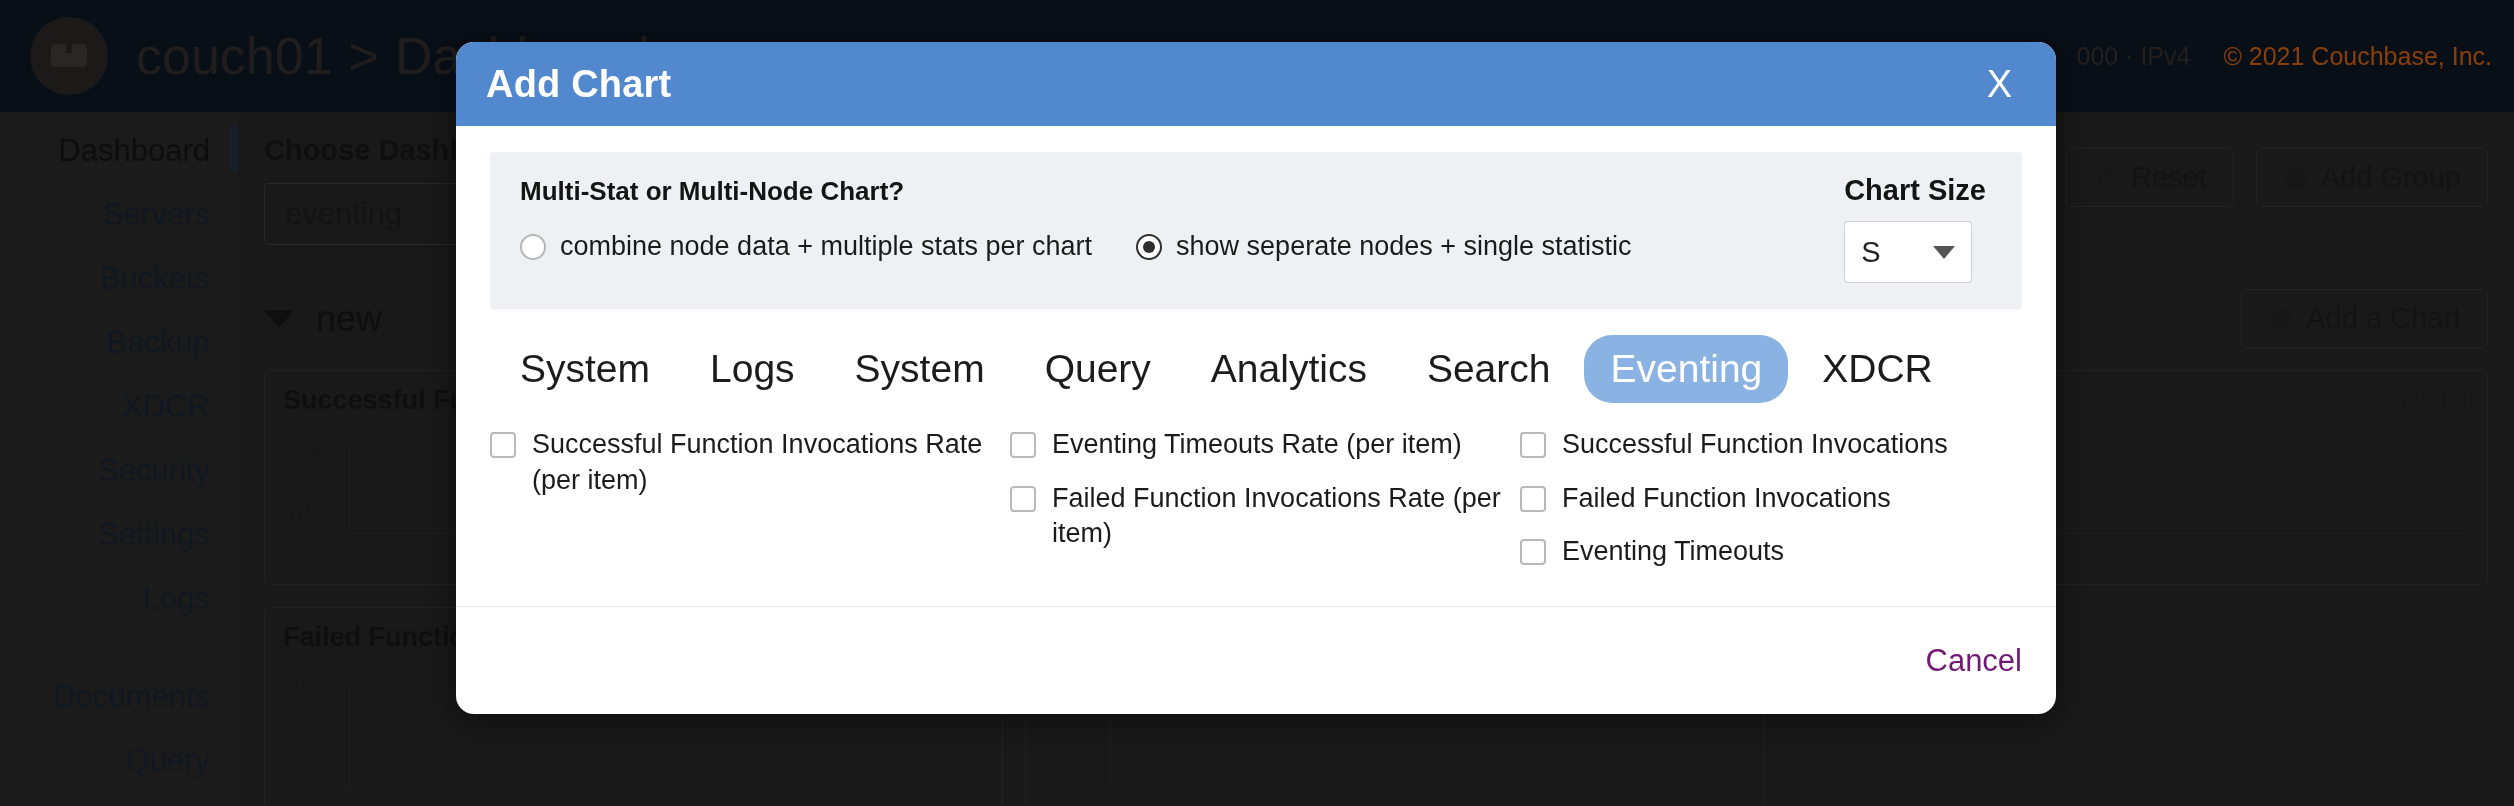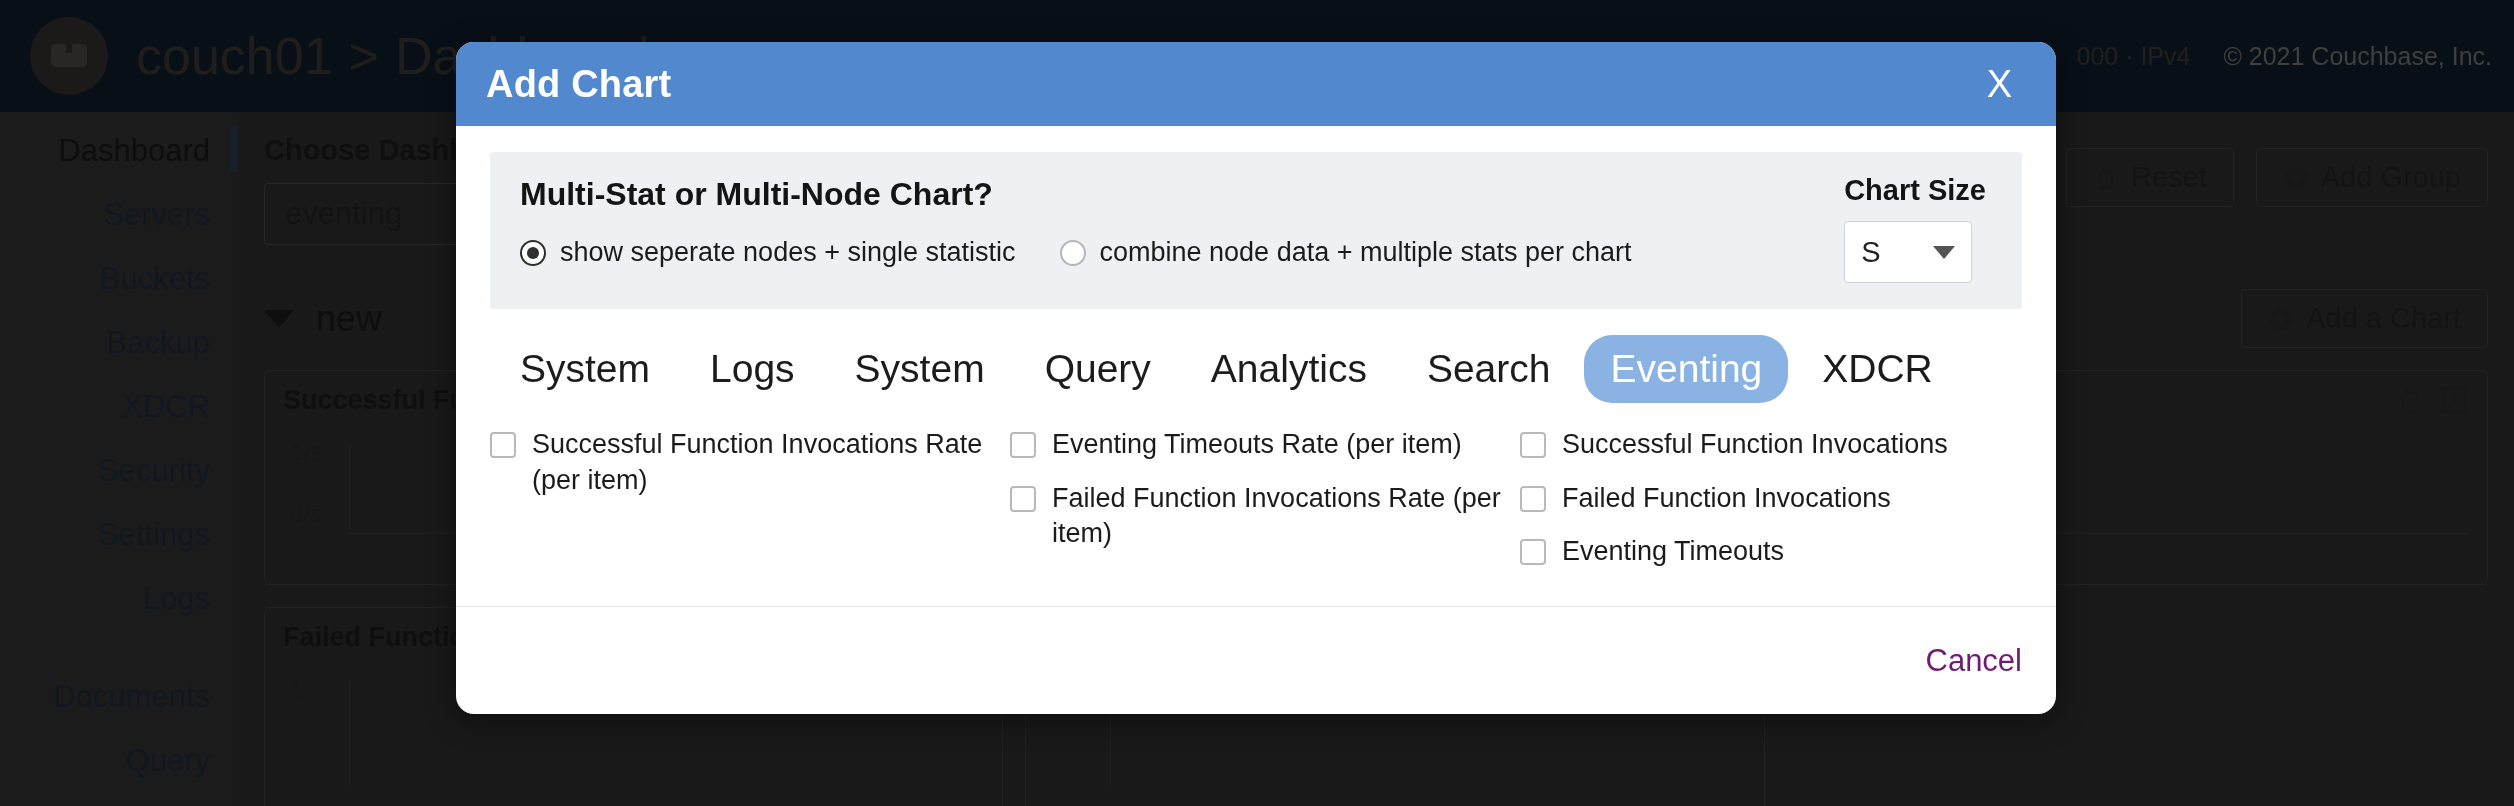--- a/index.html
+++ b/index.html
@@ -26,21 +26,21 @@
   .logo-glyph { width: 44px; height: 30px; }
   .brand-text {
     margin-left: 28px; font-size: 52px; color: #3b3734; font-weight: 400;
     white-space: nowrap; letter-spacing: 0px;
   }
   .brand-sep { margin: 0 16px; color: #3b3734; }
   .topbar-right {
     position: absolute; right: 22px; top: 42px;
     font-size: 25px; color: #3e3a37; white-space: nowrap;
   }
-  .topbar-right .copy { margin-left: 26px; color: #737373; }
+  .topbar-right .copy { margin-left: 26px; color: #f97316; }
 
   .sidebar {
     position: absolute; top: 112px; left: 0; width: 238px; bottom: 0;
     background: #323232;
   }
   .nav-item {
     text-align: right; padding-right: 28px;
     font-size: 31px; color: #1f2b3c; line-height: 1;
     position: relative; height: 64px; display: flex;
     align-items: center; justify-content: flex-end;
@@ -113,21 +113,21 @@
   .modal-close { font-size: 38px; cursor: pointer; line-height: 1; padding: 4px 10px; }
 
   .modal-body { flex: 1 1 auto; padding: 26px 34px 0 34px; }
 
   .opts-panel {
     background: #eef0f3; border-radius: 4px;
     padding: 22px 30px 26px 30px;
     display: flex; align-items: flex-start; justify-content: space-between;
   }
   .opts-left { padding-top: 2px; }
-  .opts-title { font-size: 32px; font-weight: bold; color: #141414; }
+  .opts-title { font-size: 26px; font-weight: bold; color: #141414; }
   .radio-row { display: flex; align-items: center; gap: 44px; margin-top: 24px; }
   .radio-opt { display: flex; align-items: center; gap: 14px; cursor: pointer; }
   .radio {
     width: 26px; height: 26px; border-radius: 50%;
     border: 2px solid #6f6f6f; background: #fff;
     display: flex; align-items: center; justify-content: center; flex: 0 0 auto;
   }
   .radio.checked { border-color: #2f2f2f; }
   .radio.checked::after { content: ""; width: 12px; height: 12px; border-radius: 50%; background: #2f2f2f; }
   .radio.unchecked { border-color: #b6b6b6; }
@@ -363,26 +363,26 @@
     <div class="modal-close">X</div>
   </div>
 
   <div class="modal-body">
 
     <div class="opts-panel">
       <div class="opts-left">
         <div class="opts-title">Multi-Stat or Multi-Node Chart?</div>
         <div class="radio-row">
           <label class="radio-opt">
+            <span class="radio unchecked"></span>
+            <span class="radio-label">combine node data + multiple stats per chart</span>
+          </label>
+          <label class="radio-opt">
             <span class="radio checked"></span>
             <span class="radio-label">show seperate nodes + single statistic</span>
-          </label>
-          <label class="radio-opt">
-            <span class="radio unchecked"></span>
-            <span class="radio-label">combine node data + multiple stats per chart</span>
           </label>
         </div>
       </div>
       <div class="opts-right">
         <div class="chart-size-label">Chart Size</div>
         <div class="size-select">
           <span class="size-value">S</span>
           <span class="caret-sm"></span>
         </div>
       </div>

